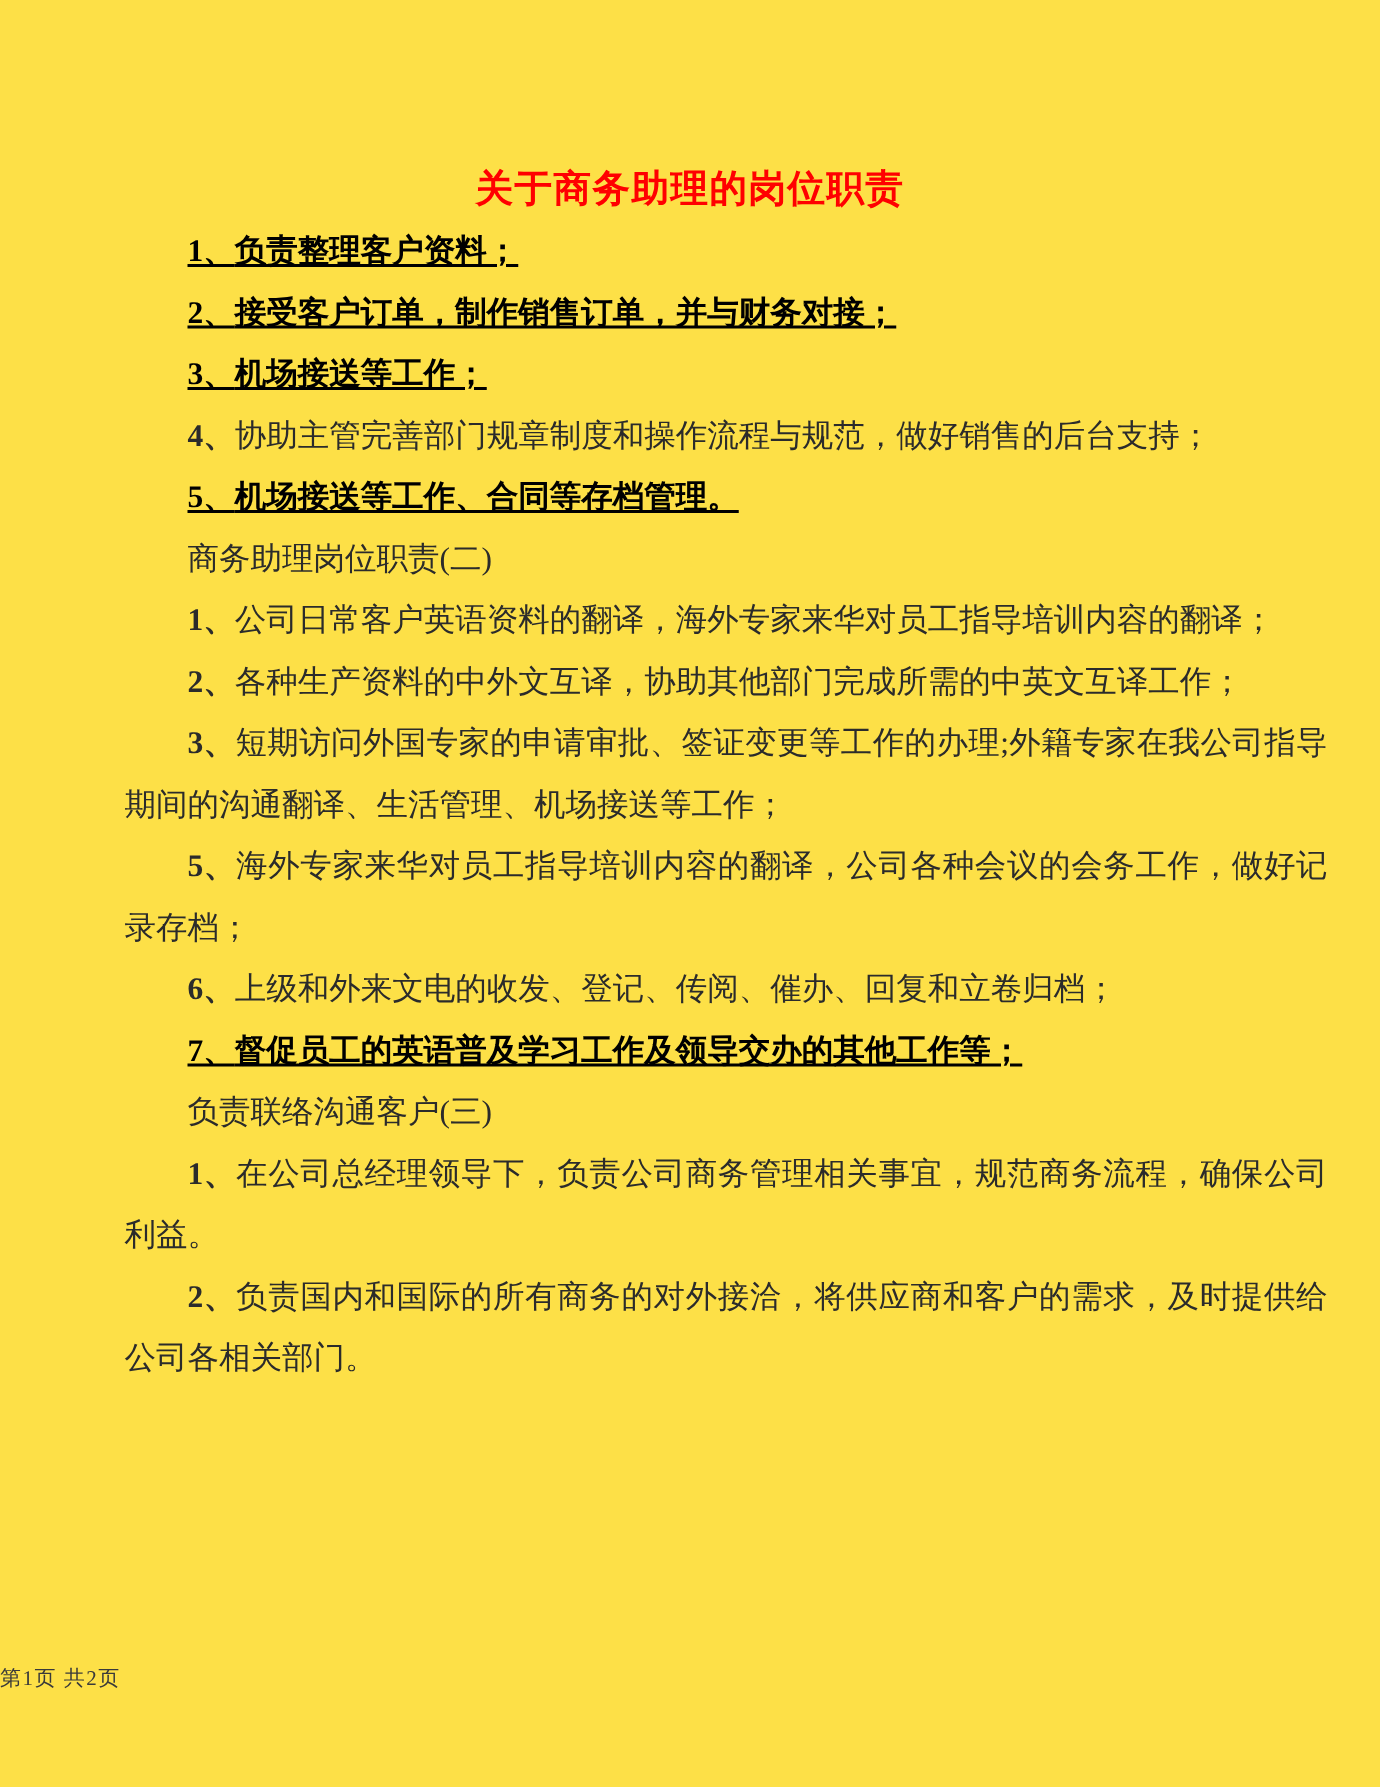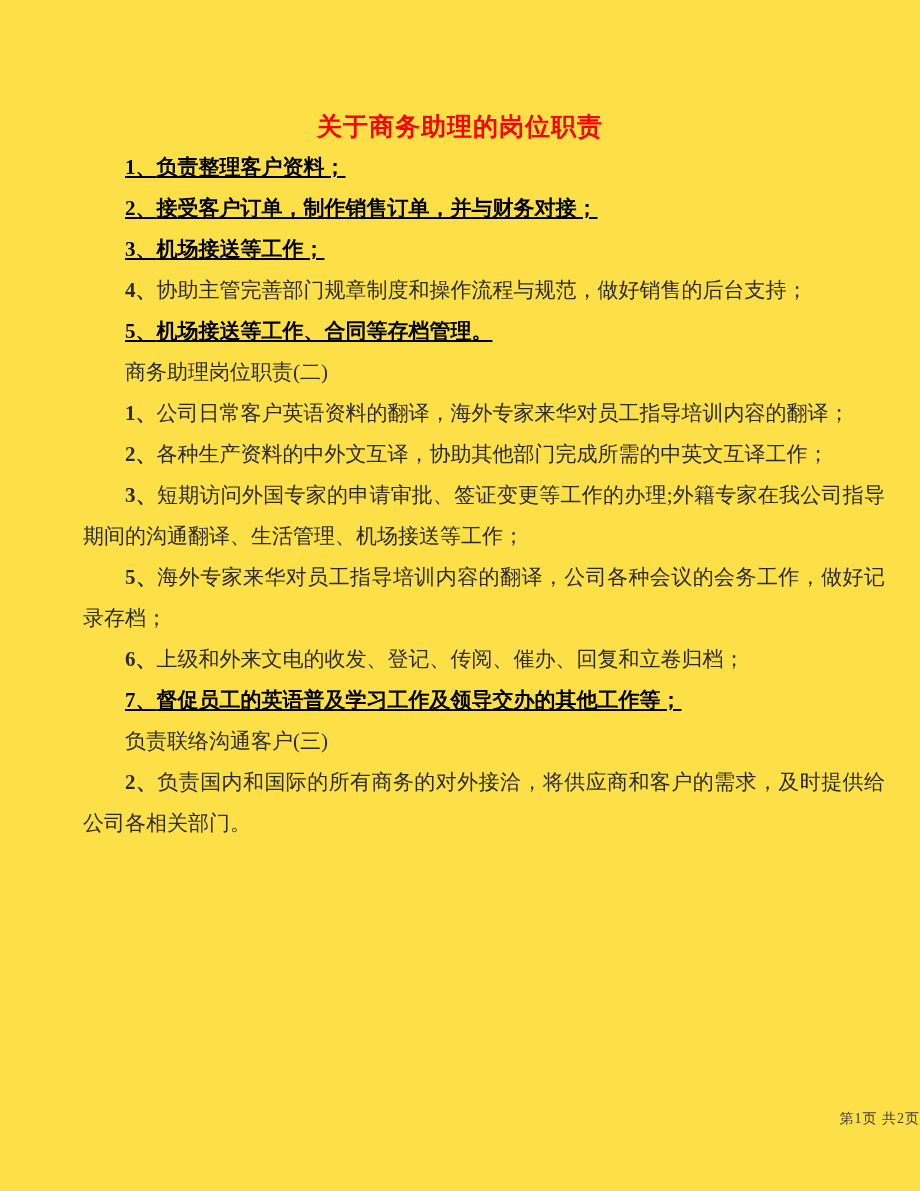--- a/index.html
+++ b/index.html
@@ -42,21 +42,21 @@
     text-decoration: underline;
   }
   .num {
     font-weight: bold;
   }
   .footer {
     position: absolute;
     left: 0;
     right: 0;
     top: 1110px;
-    text-align: right;
+    text-align: left;
     font-size: 14px;
     color: #3a3a3a;
     letter-spacing: 1px;
   }
 </style>
 </head>
 <body>
 
 <div class="page">
 
@@ -73,20 +73,21 @@
 
     <p><span class="num">1、</span><span>公司日常客户英语资料的翻译，海外专家来华对员工指导培训内容的翻译；</span></p>
     <p><span class="num">2、</span><span>各种生产资料的中外文互译，协助其他部门完成所需的中英文互译工作；</span></p>
     <p><span class="num">3、</span><span>短期访问外国专家的申请审批、签证变更等工作的办理;外籍专家在我公司指导期间的沟通翻译、生活管理、机场接送等工作；</span></p>
     <p><span class="num">5、</span><span>海外专家来华对员工指导培训内容的翻译，公司各种会议的会务工作，做好记录存档；</span></p>
     <p><span class="num">6、</span><span>上级和外来文电的收发、登记、传阅、催办、回复和立卷归档；</span></p>
     <p class="b"><span class="num">7、</span><span>督促员工的英语普及学习工作及领导交办的其他工作等；</span></p>
 
     <p><span>负责联络沟通客户(三)</span></p>
 
+    <p><span class="num">1、</span><span>在公司总经理领导下，负责公司商务管理相关事宜，规范商务流程，确保公司利益。</span></p>
     <p><span class="num">2、</span><span>负责国内和国际的所有商务的对外接洽，将供应商和客户的需求，及时提供给公司各相关部门。</span></p>
   </div>
 
   <div class="footer">
     <span>第1页 共2页</span>
   </div>
 
 </div>
 
 </body></html>

